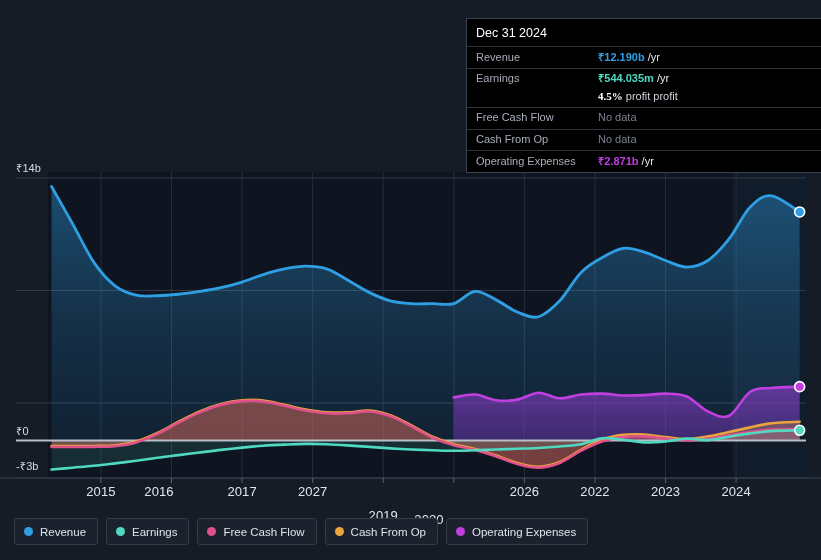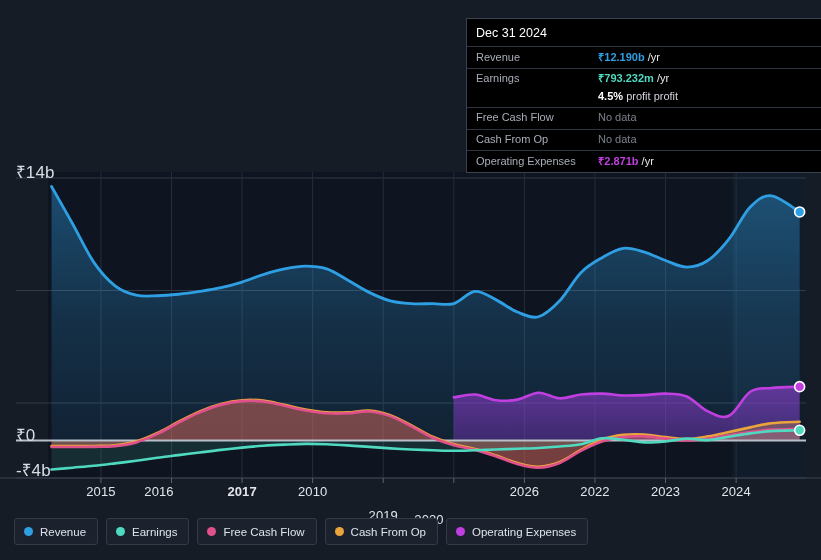--- a/index.html
+++ b/index.html
@@ -12,21 +12,21 @@
   }
   #root { position: relative; width: 821px; height: 560px; background: #151c26; }
 
   
   #chart-svg { position: absolute; left: 0; top: 0; width: 821px; height: 500px; display: block; }
 
   
   .axis-label {
     position: absolute;
     color: #d8dce3;
-    font-size: 17px;
+    font-size: 11px;
     letter-spacing: 0.1px;
     white-space: nowrap;
   }
   .y-label { left: 16px; }
   .x-label { top: 484px; transform: translateX(-50%); color: #e2e6ec; font-size: 13px; }
 
   
   #tooltip {
     position: absolute;
     left: 466px; top: 18px;
@@ -133,50 +133,50 @@
       <line x1="383.2420856610798" y1="478" x2="383.2420856610798" y2="483" stroke="#5a626f" stroke-width="1"></line>
       <line x1="453.8193668528861" y1="478" x2="453.8193668528861" y2="483" stroke="#5a626f" stroke-width="1"></line>
       <line x1="524.3966480446923" y1="478" x2="524.3966480446923" y2="483" stroke="#5a626f" stroke-width="1"></line>
       <line x1="594.9739292364986" y1="478" x2="594.9739292364986" y2="483" stroke="#5a626f" stroke-width="1"></line>
       <line x1="665.5512104283049" y1="478" x2="665.5512104283049" y2="483" stroke="#5a626f" stroke-width="1"></line>
       <line x1="736.1284916201112" y1="478" x2="736.1284916201112" y2="483" stroke="#5a626f" stroke-width="1"></line>
     </svg>
 
   <div class="axis-label y-label" style="top:160px">₹14b</div>
   <div class="axis-label y-label" style="top:423px">₹0</div>
-  <div class="axis-label y-label" style="top:458px">-₹4b</div>
+  <div class="axis-label y-label" style="top:458px">-₹3b</div>
 
   <div id="x-labels">
       <div class="axis-label x-label" style="left: 100.933px;">2015</div>
       <div class="axis-label x-label" style="left: 159px;">2016</div>
-      <div class="axis-label x-label" style="left: 242.088px; font-weight: bold;">2017</div>
-      <div class="axis-label x-label" style="left: 312.665px;">2010</div>
+      <div class="axis-label x-label" style="left: 242.088px;">2017</div>
+      <div class="axis-label x-label" style="left: 312.665px;">2027</div>
       <div class="axis-label x-label" style="left: 383.242px; margin-top: 24px;">2019</div>
       <div class="axis-label x-label" style="left: 429px; margin-top: 28px;">2020</div>
       <div class="axis-label x-label" style="left: 524.397px;">2026</div>
       <div class="axis-label x-label" style="left: 594.974px;">2022</div>
       <div class="axis-label x-label" style="left: 665.551px;">2023</div>
       <div class="axis-label x-label" style="left: 736.128px;">2024</div>
     </div>
 
   <div id="tooltip">
     <div class="tt-title">Dec 31 2024</div>
     <table>
       <tbody id="tooltip-rows">
           <tr>
             <td class="tt-key">Revenue</td>
             <td class="tt-val"><span class="tt-amount" style="color: rgb(47, 159, 227);">₹12.190b</span><span class="tt-unit"> /yr</span></td>
           </tr>
           <tr>
             <td class="tt-key">Earnings</td>
-            <td class="tt-val"><span class="tt-amount" style="color: rgb(79, 217, 192);">₹793.232m</span><span class="tt-unit"> /yr</span></td>
+            <td class="tt-val"><span class="tt-amount" style="color: rgb(79, 217, 192);">₹544.035m</span><span class="tt-unit"> /yr</span></td>
           </tr>
           <tr class="tt-sub">
             <td class="tt-key"></td>
-            <td class="tt-val"><span class="tt-amount" style="color: rgb(255, 255, 255);">4.5%</span><span class="tt-pcttxt"> profit profit</span></td>
+            <td class="tt-val"><span class="tt-amount" style="color: rgb(255, 255, 255); font-family: Liberation Serif, serif;">4.5%</span><span class="tt-pcttxt"> profit profit</span></td>
           </tr>
           <tr>
             <td class="tt-key">Free Cash Flow</td>
             <td class="tt-val"><span class="tt-nodata">No data</span></td>
           </tr>
           <tr>
             <td class="tt-key">Cash From Op</td>
             <td class="tt-val"><span class="tt-nodata">No data</span></td>
           </tr>
           <tr>

